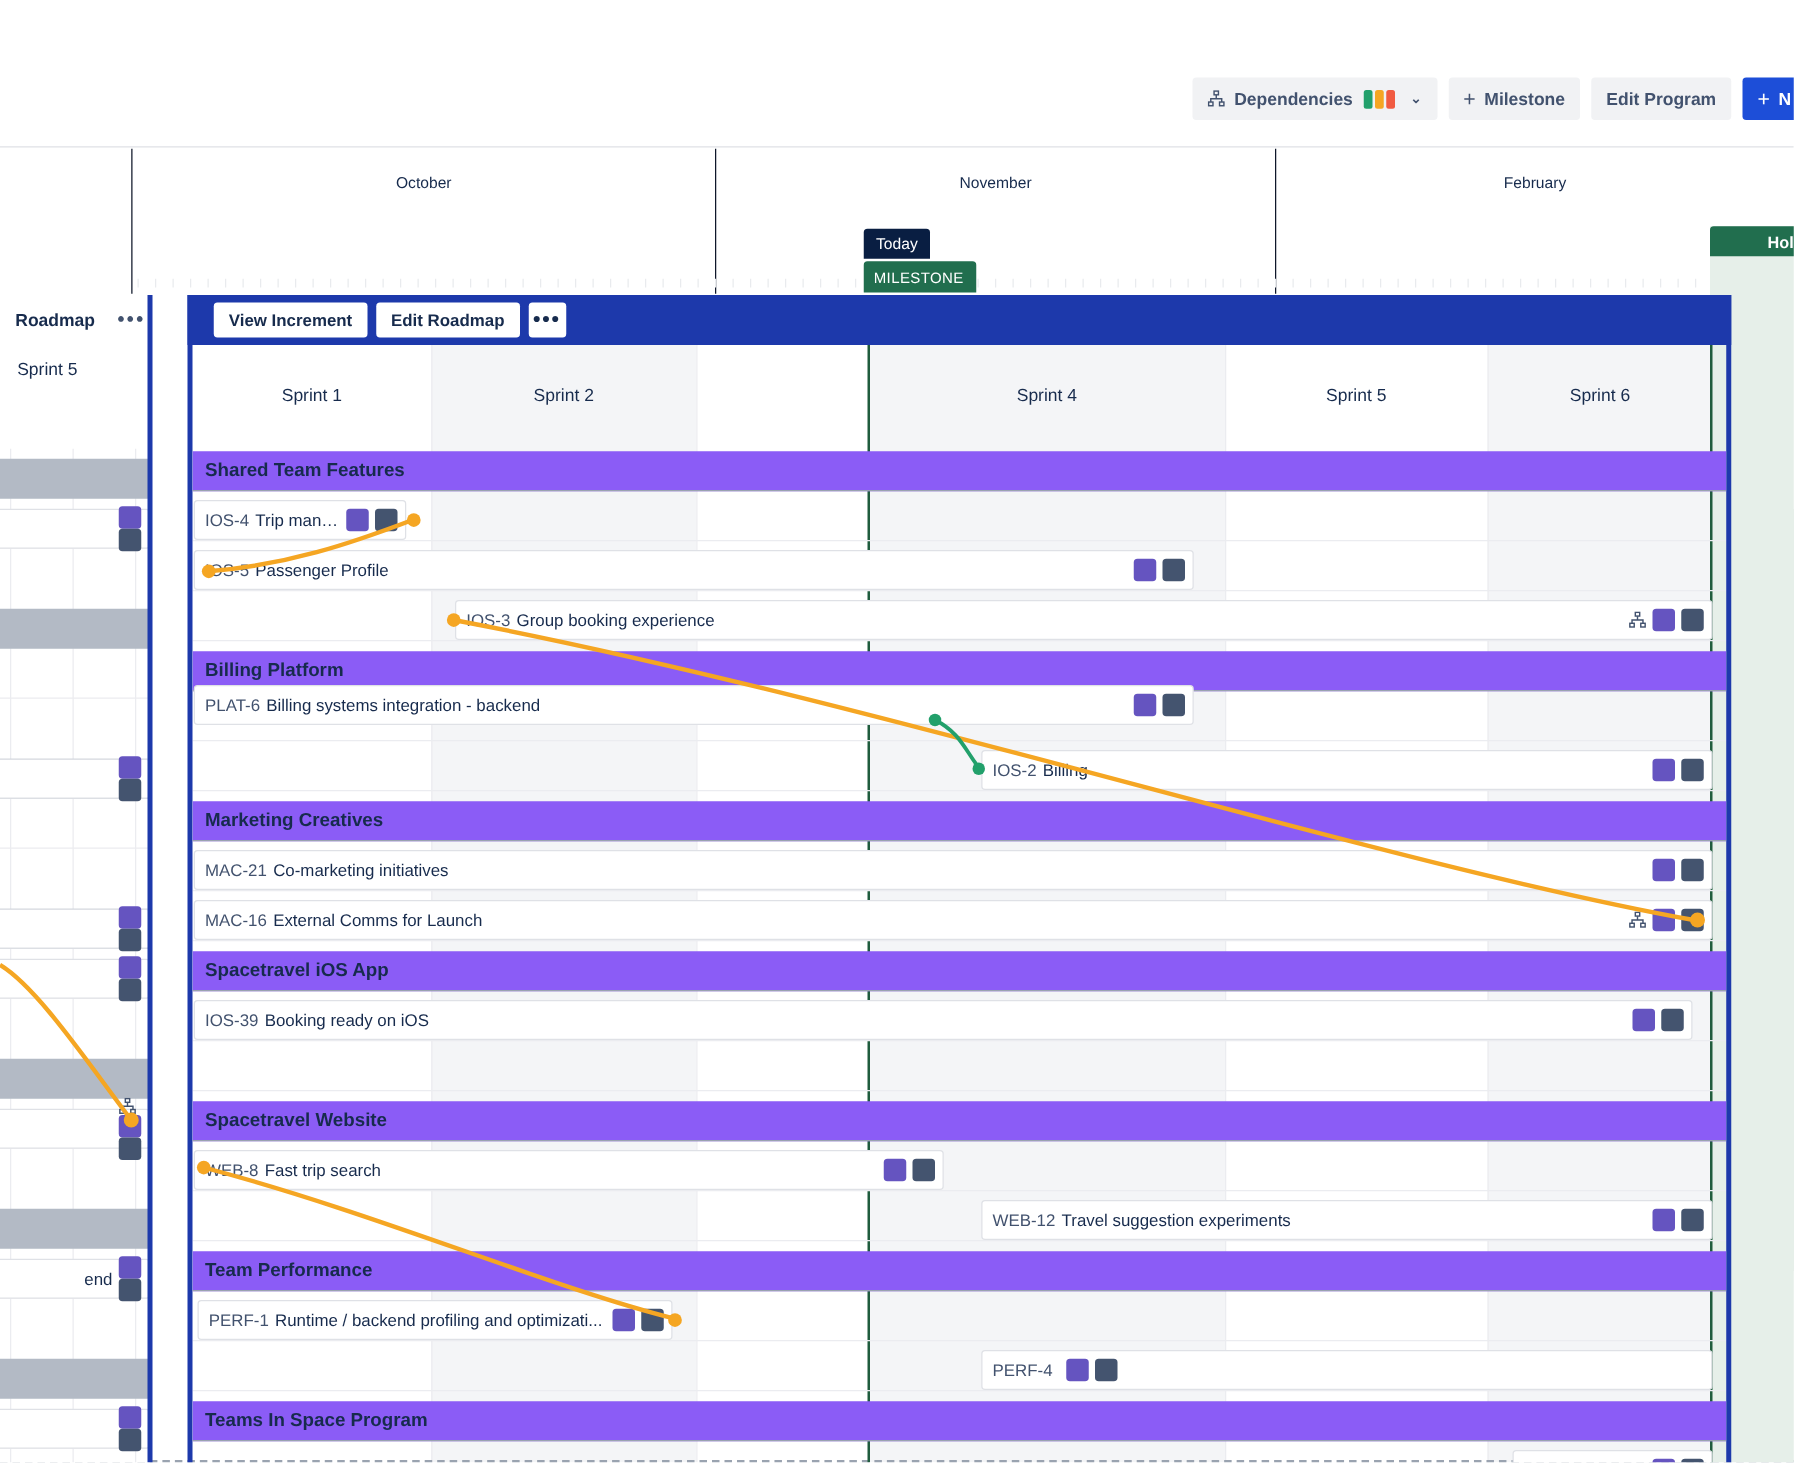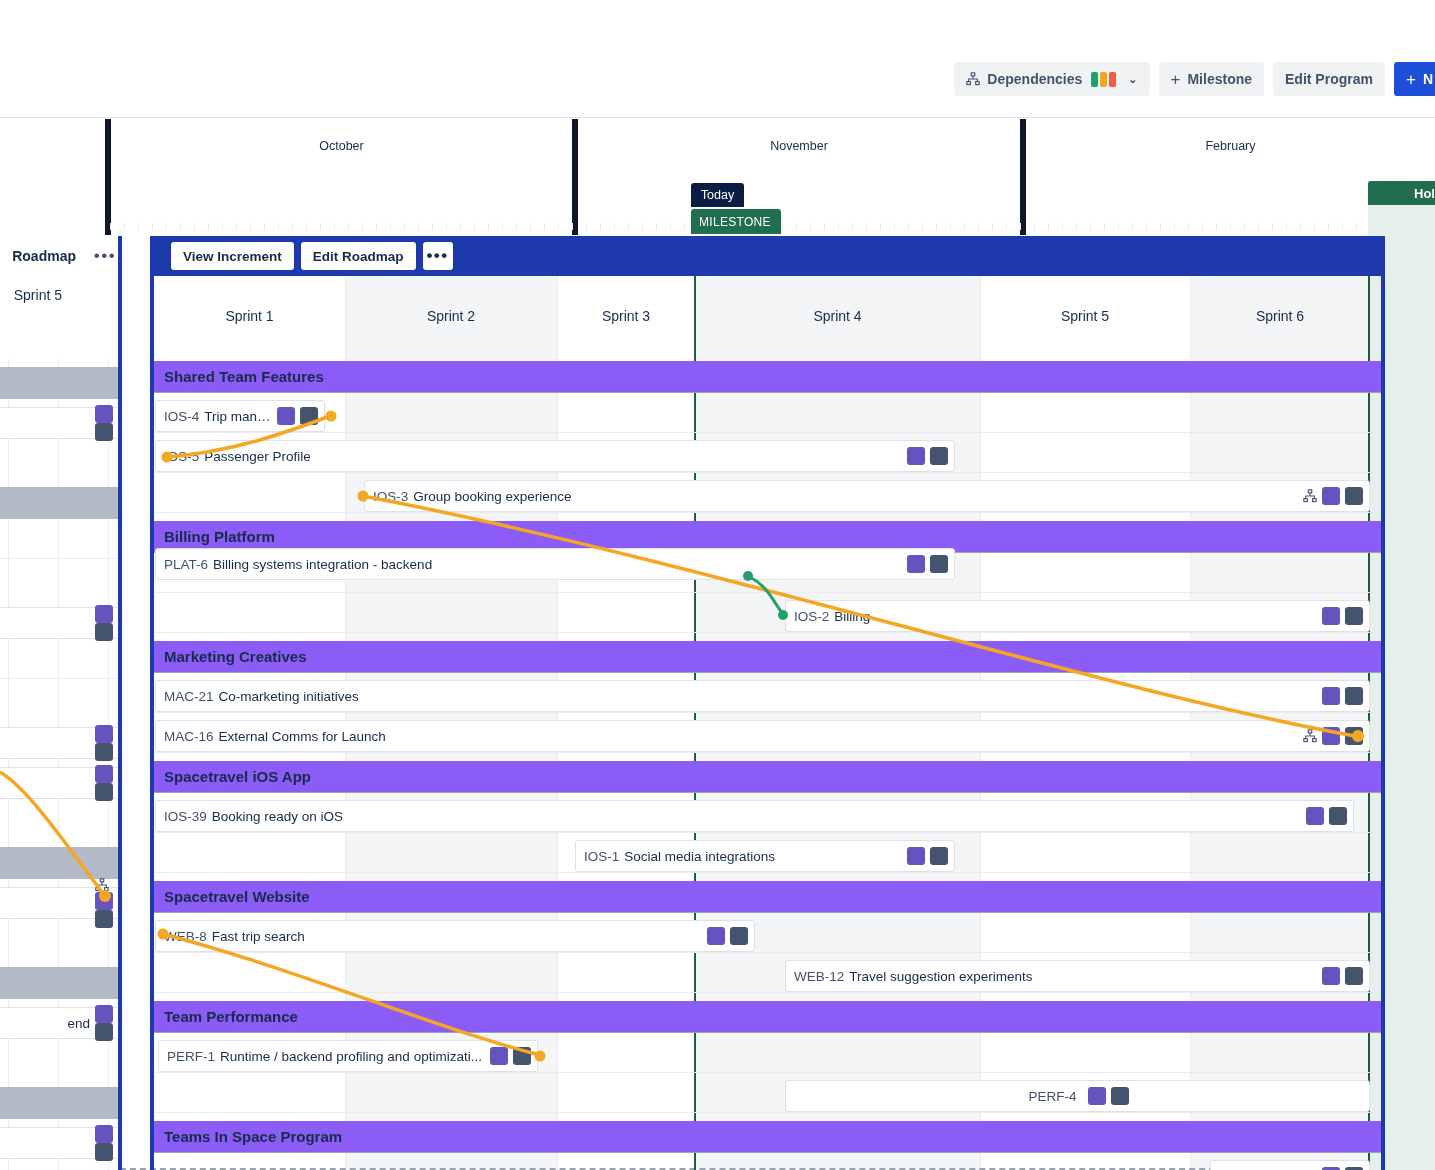--- a/index.html
+++ b/index.html
@@ -30,21 +30,21 @@
   .dep-colors { display:flex; gap:2px; margin-left:2px; }
   .dep-colors i { display:block; width:7px; height:15px; border-radius:2px; }
   .chev { font-size:11px; color:#42526e; margin-left:5px; }
   .ico-sm { width:14px; height:14px; display:inline-block; flex:0 0 auto; }
   .plus { font-size:17px; font-weight:400; line-height:1; }
 
   
   .months { position:absolute; left:0; top:119px; width:1435px; height:116px; }
   .month-cell {
     position:absolute; top:0; height:116px;
-    border-left:6px solid #0f172a;
+    border-left:1px solid #0f172a;
     font-size:12.5px; color:#172b4d; text-align:center; padding-top:20px;
   }
   .month-cell.noborder { border-left:none; }
   .tick-row { position:absolute; left:0; top:104px; width:1435px; height:12px; }
   .tick { position:absolute; top:0; width:1px; height:7px; background:#e9ebee; }
 
   .today-chip {
     position:absolute; left:691px; top:183px; width:53px; height:24px;
     background:#091e42; color:#fff; font-size:12.5px;
     display:flex; align-items:center; justify-content:center;
@@ -140,21 +140,21 @@
     font-size:15px; font-weight:700;
     display:flex; align-items:center; padding-left:10px;
     border-bottom:1px solid #9aa3b0; z-index:3;
   }
   .rowline { position:absolute; left:0; width:1227px; height:1px; background:#ebecf0; z-index:2; }
 
   .bar {
     position:absolute; height:32px; background:#fff;
     border:1px solid #dfe1e6; border-radius:3px;
     display:flex; align-items:center; padding:0 6px 0 8px;
-    z-index:4; cursor:pointer; overflow:hidden;justify-content:center;
+    z-index:4; cursor:pointer; overflow:hidden;
   }
   .bar .key { font-size:13.5px; color:#42526e; margin-right:5px; white-space:nowrap; }
   .bar .sum { font-size:13.5px; color:#172b4d; flex:1; white-space:nowrap; overflow:hidden; text-overflow:ellipsis; }
   .bar .badges { display:flex; align-items:center; gap:5px; flex:0 0 auto; margin-left:6px; }
   .sq { width:18px; height:18px; border-radius:3px; display:block; flex:0 0 auto; }
   .sq.purple { background:#6554c0; }
   .sq.dark { background:#44546f; }
   .dep-ico { width:14px; height:14px; display:block; }
 
   svg.links { position:absolute; left:0; top:0; width:1435px; height:1170px; z-index:8; pointer-events:none; }
@@ -414,21 +414,20 @@
     <div class="colline" style="left:403px"></div>
     <div class="colline" style="left:541px"></div>
     <div class="colline" style="left:826px"></div>
     <div class="colline" style="left:1036px"></div>
 
     <div class="todayline"></div>
     <div class="rightline"></div>
 
     <div class="sprint-hdr" style="left:0;    width:191px;">Sprint 1</div>
     <div class="sprint-hdr" style="left:191px; width:212px;">Sprint 2</div>
-    <div class="sprint-hdr" style="left:403px; width:138px;">Sprint 3</div>
     <div class="sprint-hdr" style="left:541px; width:285px;">Sprint 4</div>
     <div class="sprint-hdr" style="left:826px; width:210px;">Sprint 5</div>
     <div class="sprint-hdr" style="left:1036px; width:180px;">Sprint 6</div>
 
     <div class="sec-hdr" style="top:85px">Shared Team Features</div>
     <div class="rowline" style="top:156px"></div>
     <div class="rowline" style="top:196px"></div>
     <div class="rowline" style="top:236px"></div>
     <div class="bar" style="left:1px; top:124px; width:170px;">
       <span class="key">IOS-4</span>
@@ -515,28 +514,20 @@
     <div class="rowline" style="top:556px"></div>
     <div class="rowline" style="top:596px"></div>
     <div class="bar" style="left:1px; top:524px; width:1199px;">
       <span class="key">IOS-39</span>
       <span class="sum">Booking ready on iOS</span>
       <span class="badges">
           <span class="sq purple"></span>
           <span class="sq dark"></span>
         </span>
     </div>
-    <div class="bar" style="left:421px; top:564px; width:380px;">
-      <span class="key">IOS-1</span>
-      <span class="sum">Social media integrations</span>
-      <span class="badges">
-          <span class="sq purple"></span>
-          <span class="sq dark"></span>
-        </span>
-    </div>
 
     <div class="sec-hdr" style="top:605px">Spacetravel Website</div>
     <div class="rowline" style="top:676px"></div>
     <div class="rowline" style="top:716px"></div>
     <div class="bar" style="left:1px; top:644px; width:600px;">
       <span class="key">WEB-8</span>
       <span class="sum">Fast trip search</span>
       <span class="badges">
           <span class="sq purple"></span>
           <span class="sq dark"></span>

